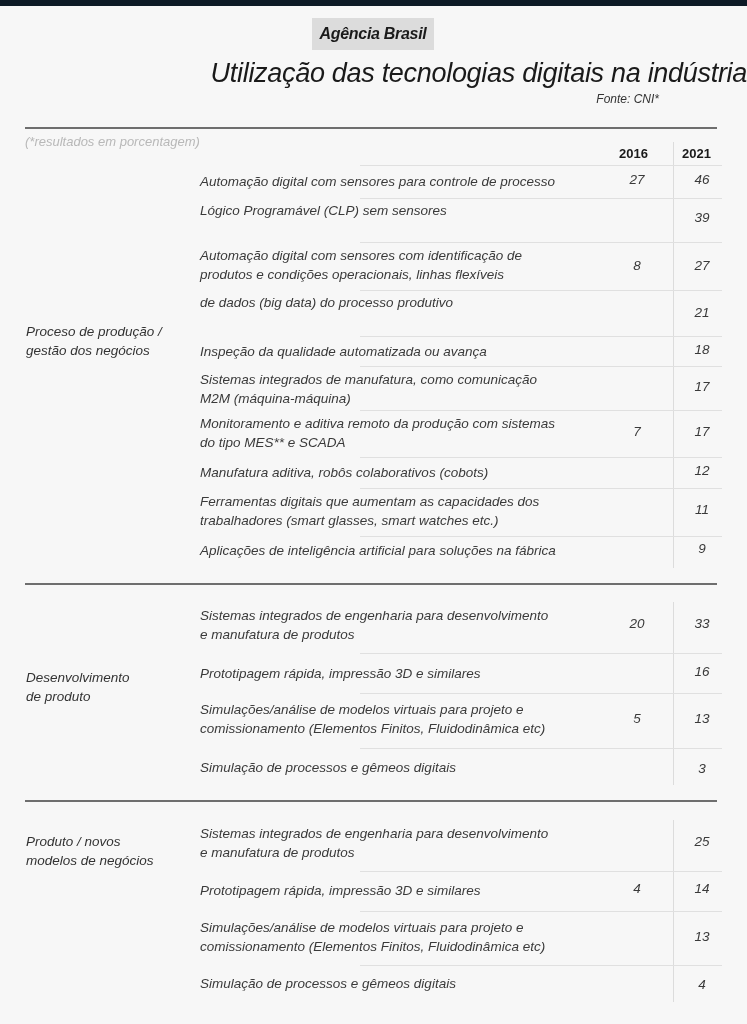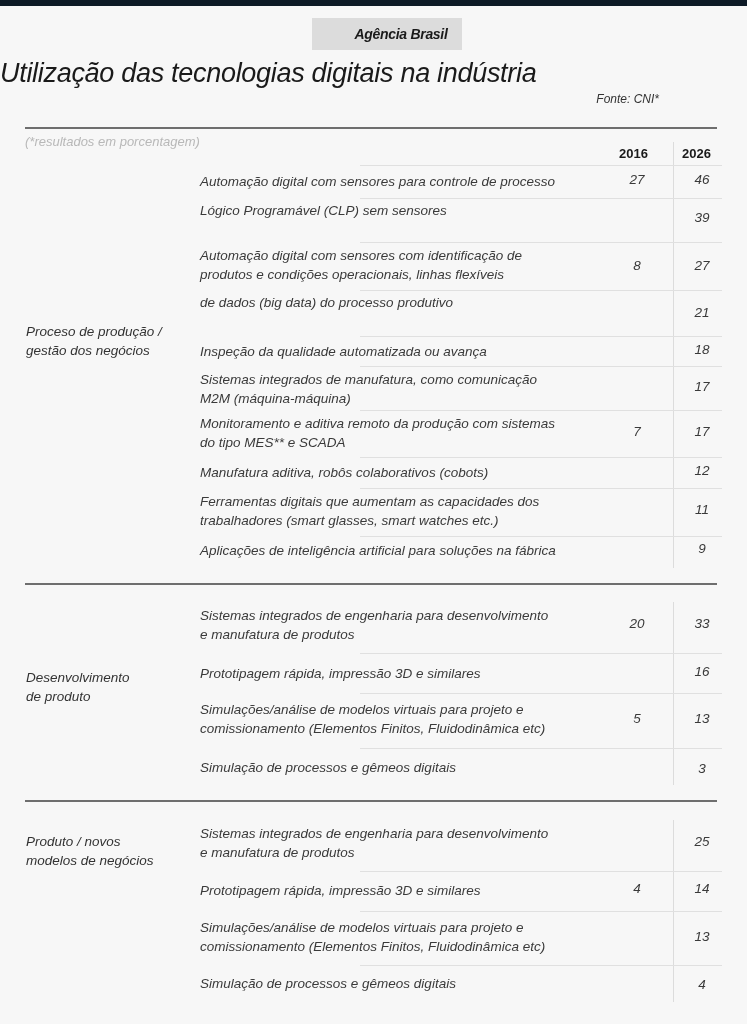--- a/index.html
+++ b/index.html
@@ -7,27 +7,26 @@
     width: 747px; height: 1024px; overflow: hidden;
     background: #f7f7f7;
     font-family: "Liberation Sans", "DejaVu Sans", sans-serif;
     color: #333;
     position: relative;
   }
   .topbar { position: absolute; left: 0; top: 0; width: 747px; height: 6px; background: #0d1a26; }
   .badge {
     position: absolute; left: 312px; top: 18px; width: 122px; height: 32px;
     background: #dcdcdc; color: #1a1a1a;
-    font-weight: bold; font-style: italic; font-size: 14px;
+    font-weight: bold; font-style: italic; font-size: 16px;
     display: flex; align-items: center; justify-content: center;
     letter-spacing: -0.3px;
-    padding-left: 28px;
   }
   .title {
-    position: absolute; left: 0; top: 58px; width: 747px; text-align: left;
+    position: absolute; left: 0; top: 58px; width: 747px; text-align: right;
     font-size: 27px; font-style: italic; font-weight: normal; color: #1a1a1a;
     letter-spacing: -0.3px;
   }
   .source {
     position: absolute; right: 88px; top: 92px; font-size: 12px; font-style: italic; color: #333; margin-left: 35px;
   }
   .rule-thick { position: absolute; left: 25px; width: 692px; height: 2px; background: #6e6e6e; }
   .note {
     position: absolute; left: 25px; top: 134px; font-size: 13px; font-style: italic; color: #b8b8b8;
   }
@@ -53,21 +52,21 @@
 <body>
 
 <div class="topbar"></div>
 <div class="badge">Agência Brasil</div>
 <div class="title">Utilização das tecnologias digitais na indústria</div>
 <div class="source">Fonte: CNI*</div>
 
 <div class="rule-thick" style="top:127px"></div>
 <div class="note">(*resultados em porcentagem)</div>
 <div class="colhead" style="left:619px">2016</div>
-<div class="colhead" style="left:682px">2026</div>
+<div class="colhead" style="left:682px">2021</div>
 
 <div class="vline" style="top:142px;height:426px"></div>
 <div class="group-label" style="top:322px">
   <div>Proceso de produção /</div>
   <div>gestão dos negócios</div>
 </div>
 
 <div class="hsep" style="top:165px"></div>
 <div class="row" style="top:172px">
   <div class="desc">

